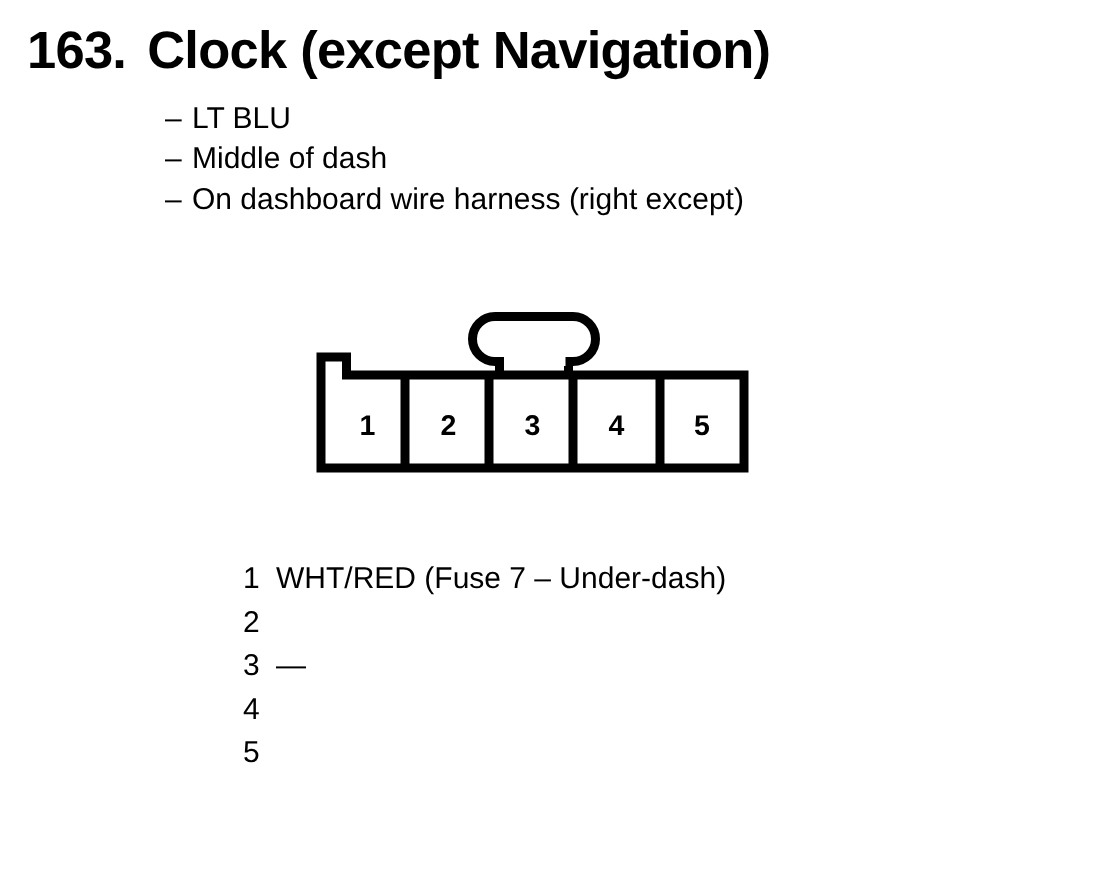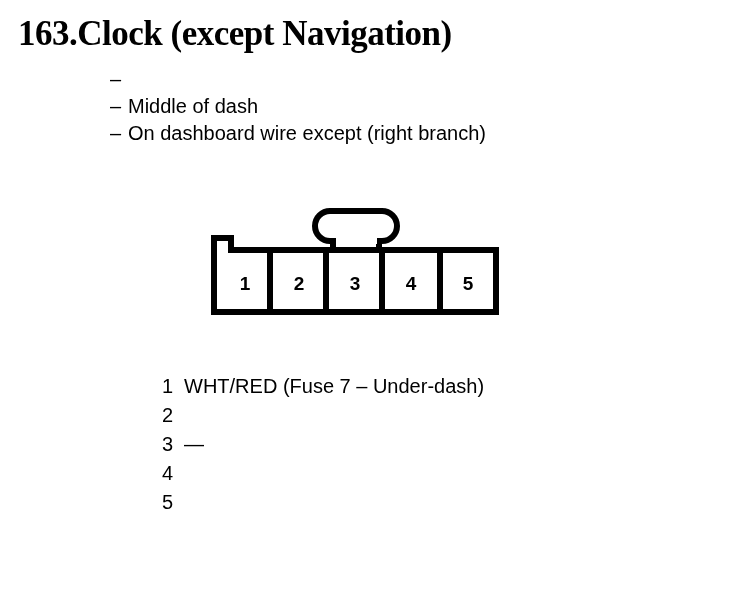--- a/index.html
+++ b/index.html
@@ -18,30 +18,30 @@
   }
 
   
   .title-row {
     position: absolute;
     left: 18px;
     top: 14px;
     display: flex;
     align-items: center;
     white-space: nowrap;
-    font-family: Liberation Serif, serif;
   }
   .title-number {
     font-size: 35px;
     font-weight: bold;
     letter-spacing: -0.5px;
   }
   .title-text {
     font-size: 35px;
     font-weight: bold;
+    margin-left: 14px;
     letter-spacing: -0.5px;
   }
 
   
   .desc-list {
     position: absolute;
     left: 110px;
     top: 66px;
     width: 560px;
   }
@@ -104,28 +104,29 @@
 <body>
 
 <div class="title-row">
   <span class="title-number">163.</span>
   <span class="title-text">Clock (except Navigation)</span>
 </div>
 
 <div class="desc-list">
   <div class="desc-line">
     <span class="desc-dash">–</span>
+    <span class="desc-text">LT BLU</span>
   </div>
   <div class="desc-line">
     <span class="desc-dash">–</span>
     <span class="desc-text">Middle of dash</span>
   </div>
   <div class="desc-line">
     <span class="desc-dash">–</span>
-    <span class="desc-text">On dashboard wire except (right branch)</span>
+    <span class="desc-text">On dashboard wire harness (right except)</span>
   </div>
 </div>
 
 <div class="connector-wrap">
   <svg class="connector-svg" width="300" height="120" viewBox="0 0 300 120">
 
     <g>
 
       <rect x="110" y="8" width="82" height="30" rx="15" ry="15" fill="none" stroke="#000000" stroke-width="6"></rect>
 

